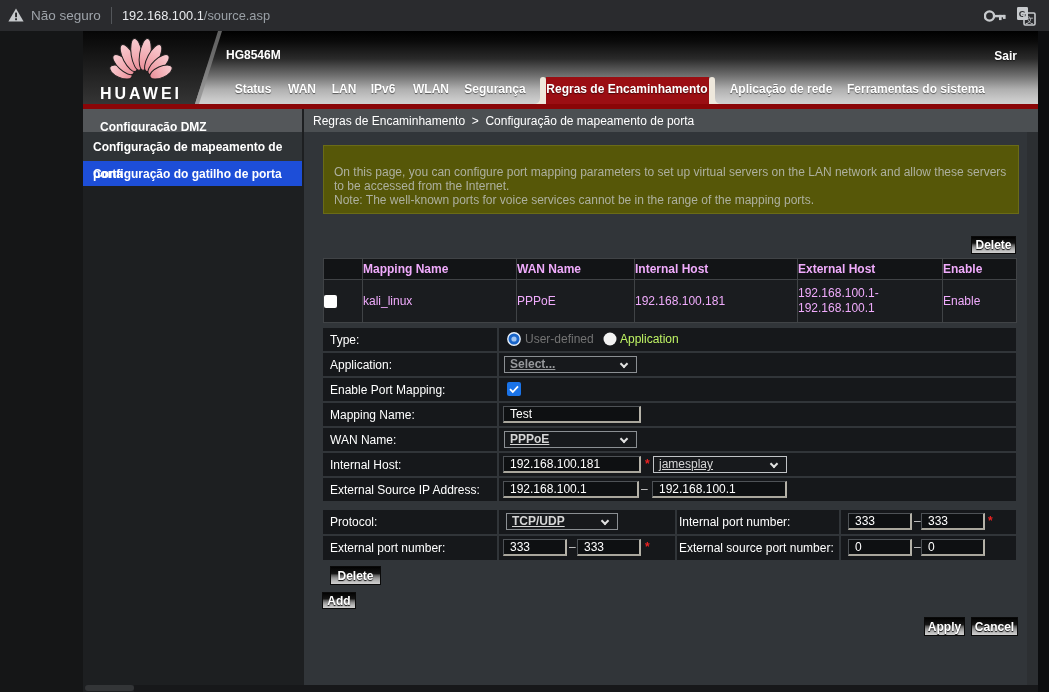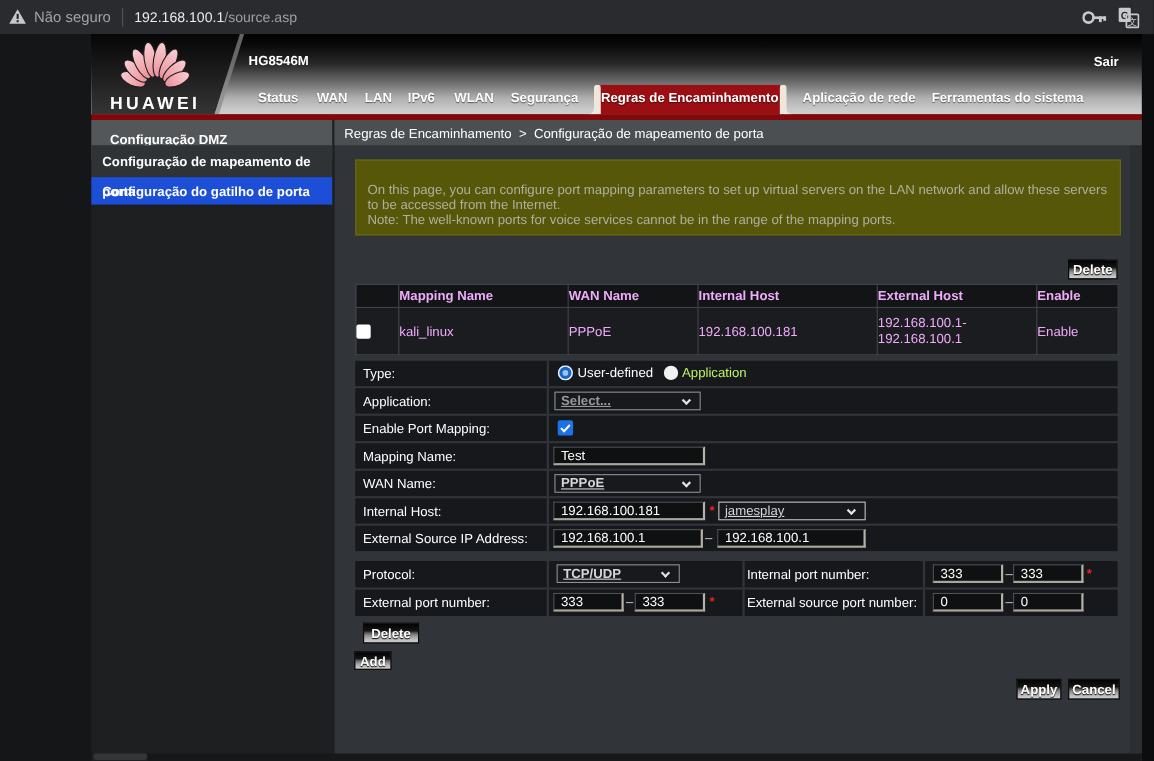--- a/index.html
+++ b/index.html
@@ -182,21 +182,21 @@
       </table>
 
     <div class="frow" style="top:219px;">
       <div class="lab">Type:</div>
         <div class="div1"></div>
       <svg width="14" height="14" style="position:absolute;left:184px;top:4px">
         <circle cx="7" cy="7" r="6.2" fill="#1864c8"></circle>
         <circle cx="7" cy="7" r="6.2" fill="none" stroke="#e8f0fa" stroke-width="1.4"></circle>
         <circle cx="7" cy="7" r="2.6" fill="#9ec3f0"></circle>
       </svg>
-      <div class="abs" style="left:202px;top:4px;color:#ffffff;font-size:12px;">User-defined</div>
+      <div class="abs" style="left:202px;top:4px;color:#737373;font-size:12px;">User-defined</div>
       <svg width="14" height="14" style="position:absolute;left:280px;top:4px">
         <circle cx="7" cy="7" r="6.5" fill="#f2f2f2"></circle>
       </svg>
       <div class="abs" style="left:297px;top:4px;color:#bef264;font-size:12px;">Application</div>
     </div>
     <div class="frow" style="top:244px;">
       <div class="lab">Application:</div>
         <div class="div1"></div>
       <div class="sel" style="left:181px;top:3px;width:133px;color:#96989b;">Select...<span class="chev"></span></div>
     </div>

